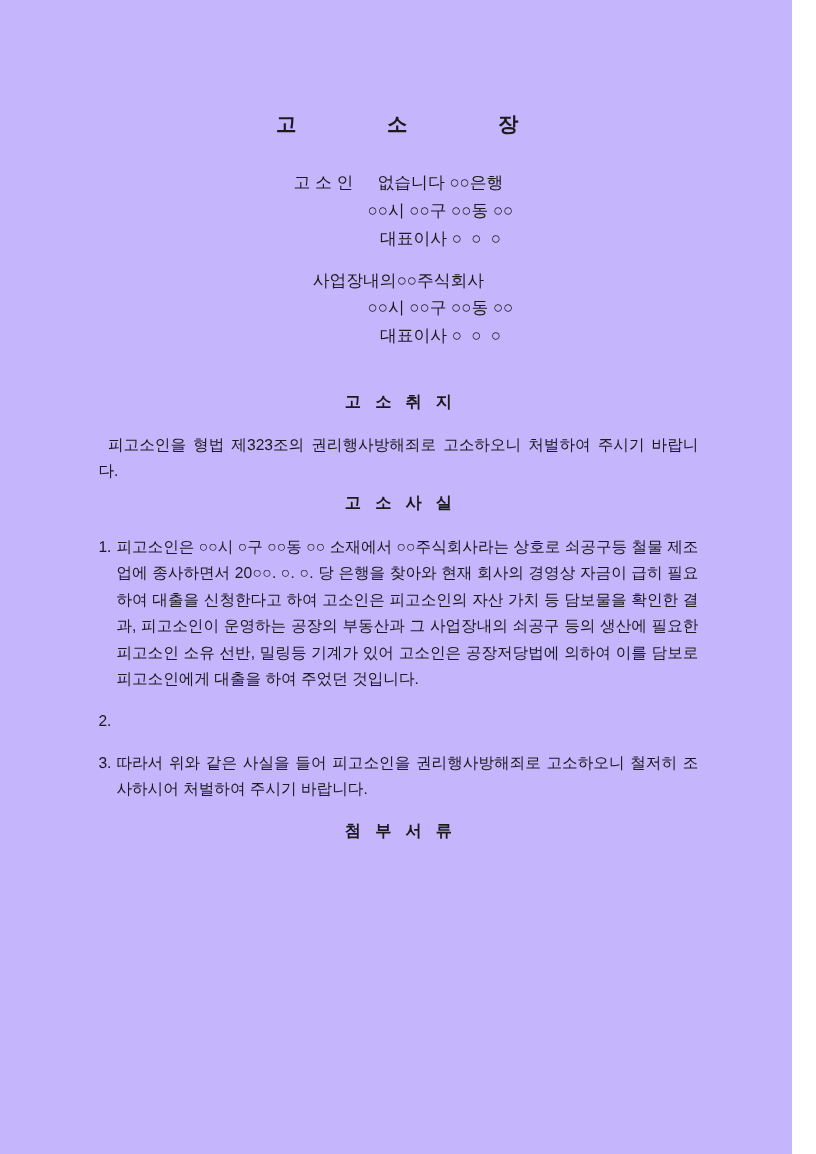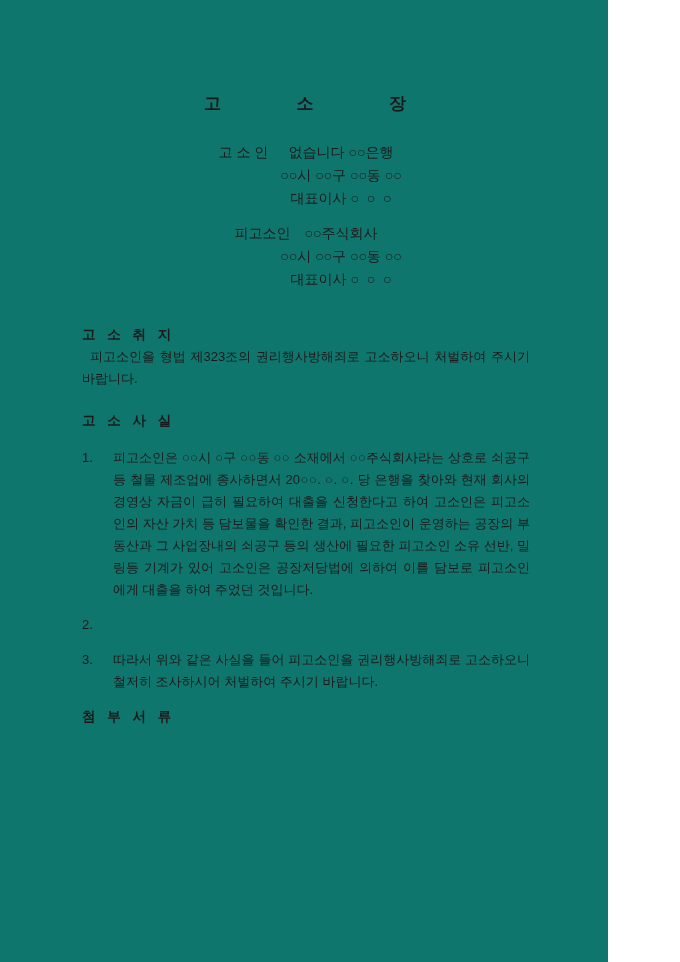--- a/index.html
+++ b/index.html
@@ -5,23 +5,23 @@
   * { margin: 0; padding: 0; box-sizing: border-box; }
   html, body { background: #ffffff; }
   body {
     width: 680px;
     height: 962px;
     font-family: "Liberation Sans", "DejaVu Sans", sans-serif;
     color: #1a1a1a;
     overflow: hidden;
   }
   .page {
-    width: 608px;
+    width: 660px;
     height: 962px;
-    background: #0f766e;
+    background: #c4b5fd;
     padding: 92px 78px 0 82px;
   }
   .doc-title {
     text-align: center;
     font-size: 17px;
     font-weight: 700;
     letter-spacing: 2px;
     word-spacing: 30px;
     line-height: 24px;
     white-space: pre;
@@ -35,48 +35,50 @@
     font-size: 14px;
     justify-content: center;
   }
   .party-role {
     width: 70px;
     flex: 0 0 70px;
     white-space: pre;
   }
   .party-line { white-space: pre; }
   .section-heading {
+    text-align: center;
     font-size: 13.5px;
     font-weight: 700;
     word-spacing: 8px;
     line-height: 22px;
     white-space: pre;
   }
   .heading-purpose { margin-top: 33px; }
-  .heading-facts   { margin-top: 20px; }
+  .heading-facts   { margin-top: 4px; }
   .heading-attachments { }
   .intro-paragraph {
+    margin-top: 14px;
     font-size: 13px;
     line-height: 22px;
     text-indent: 8px;
     text-align: justify;
   }
   .items { margin-top: 15px; }
   .fact-item {
     display: flex;
     margin-bottom: 13px;
     font-size: 13px;
     line-height: 22px;
   }
   .fact-num {
     flex: 0 0 15px;
     width: 15px;
   }
   .fact-body { flex: 1; text-align: justify; }
-  .fact-text { text-align: justify; margin-left: 16px; }
+  .fact-text { text-align: justify; }
   .fact-sub { text-align: justify; }
   .fact-sub:empty { display: none; }
 </style>
 </head>
 <body>
 
 <div class="page">
 
   <h1 class="doc-title">고  소  장</h1>
 
@@ -90,21 +92,21 @@
       <span class="party-line">○○시 ○○구 ○○동 ○○</span>
     </div>
     <div class="party-row">
       <span class="party-role"></span>
       <span class="party-line">대표이사 ○  ○  ○</span>
     </div>
   </div>
 
   <div class="party-block second">
     <div class="party-row">
-      <span class="party-role">피고소인</span>
+      <span class="party-role">사업장내의</span>
       <span class="party-line">○○주식회사</span>
     </div>
     <div class="party-row">
       <span class="party-role"></span>
       <span class="party-line">○○시 ○○구 ○○동 ○○</span>
     </div>
     <div class="party-row">
       <span class="party-role"></span>
       <span class="party-line">대표이사 ○  ○  ○</span>
     </div>

